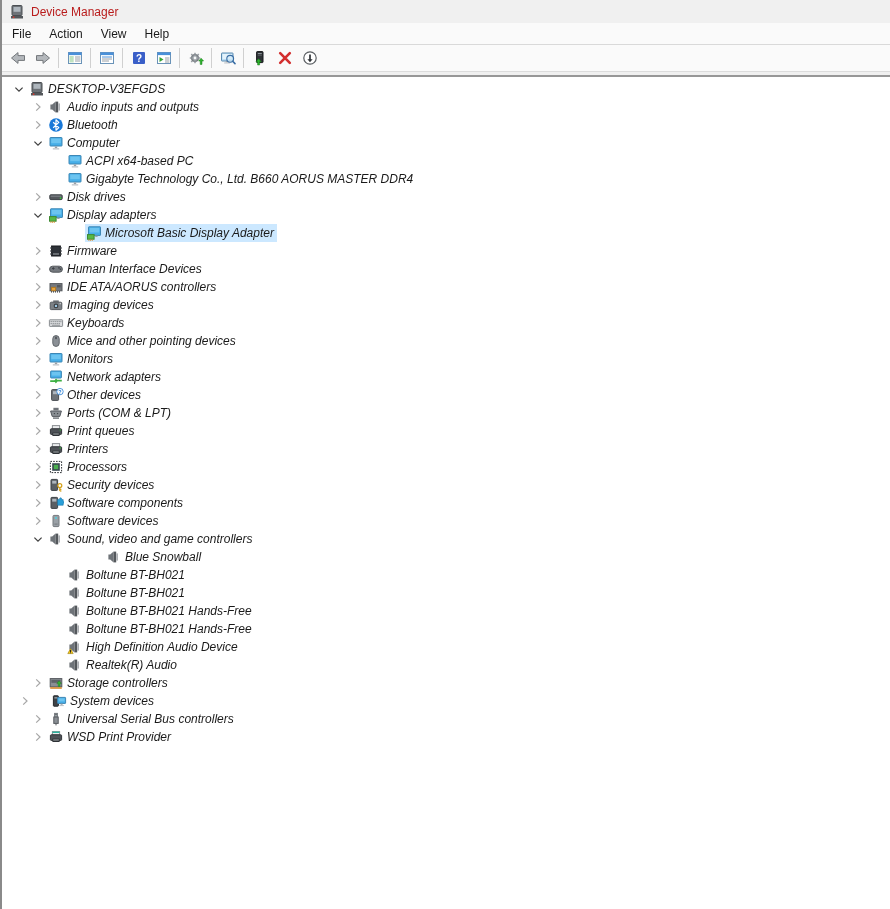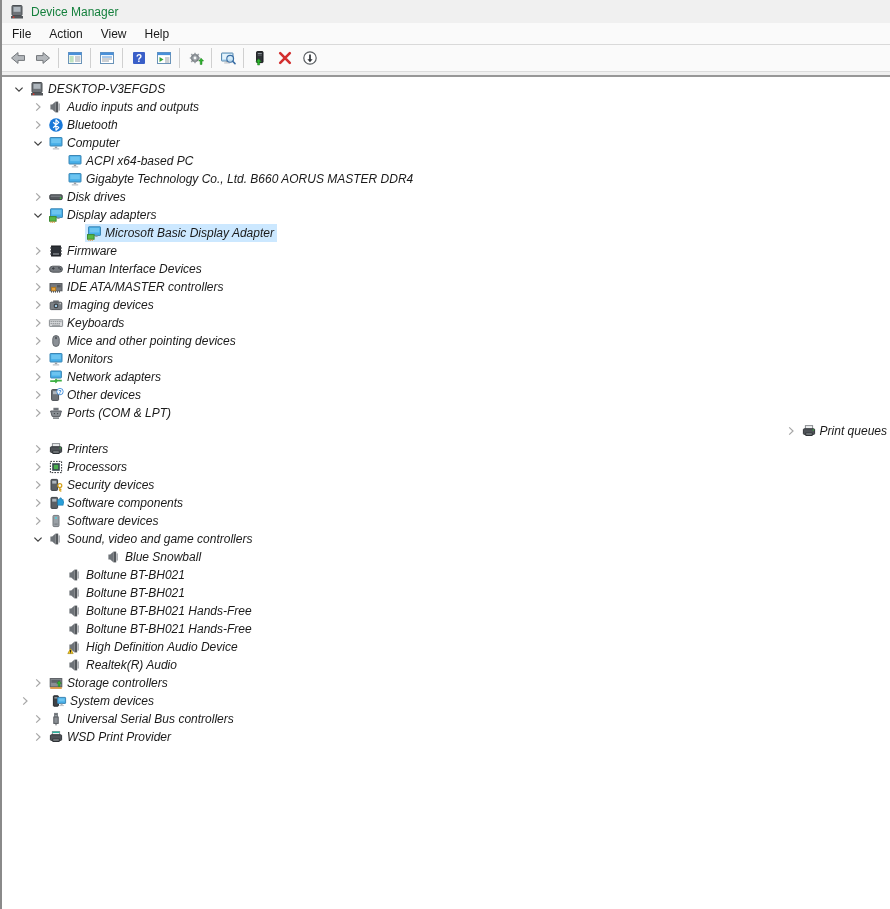--- a/index.html
+++ b/index.html
@@ -5,21 +5,21 @@
   html,body{margin:0;padding:0;}
   body{
     width:890px;height:909px;overflow:hidden;background:#ffffff;
     font-family:"Liberation Sans","DejaVu Sans",sans-serif;font-size:12px;color:#1a1a1a;
   }
   .window{width:890px;height:909px;box-sizing:border-box;border-left:2px solid #8a8a8a;
     display:flex;flex-direction:column;background:#fff;}
   .titlebar{flex:none;height:23px;background:#f0f0f0;display:flex;align-items:center;
     padding-left:7px;}
   .titlebar .app-icon{width:16px;height:16px;margin-right:6px;display:flex;}
-  .title-text{color:#15803d;}
+  .title-text{color:#b91c1c;}
   .menubar{flex:none;height:21px;background:#fafafa;display:flex;align-items:stretch;
     border-bottom:1px solid #d9d9d9;padding-left:1px;}
   .menu-item{padding:0 9px;display:flex;align-items:center;cursor:default;}
   .toolbar{flex:none;height:26px;background:#fafafa;display:flex;align-items:center;
     padding-left:3px;border-bottom:1px solid #dcdcdc;}
   .toolbar-edge{flex:none;height:3px;background:#f0f0f0;border-bottom:2px solid #979797;}
   .tbtn{width:25px;height:24px;display:flex;align-items:center;justify-content:center;border:1px solid transparent;box-sizing:border-box;}
   .tsep{width:1px;height:20px;background:#d0d0d0;margin:0 3px;flex:none;}
   .tree{flex:1;background:#fff;padding-top:3px;overflow:hidden;}
   .trow{height:18px;display:flex;align-items:center;white-space:nowrap;}
@@ -385,21 +385,21 @@
               <rect x="2" y="4.6" width="12" height="7.2" fill="#75797e" stroke="#54585c"></rect>
               <rect x="3.6" y="8.4" width="4" height="3.4" fill="#e8a33d" stroke="#b27a22"></rect>
               <rect x="9" y="6" width="3.6" height="2.4" fill="#54585c"></rect>
               <rect x="3" y="12" width="1" height="1.6" fill="#54585c"></rect>
               <rect x="5" y="12" width="1" height="1.6" fill="#54585c"></rect>
               <rect x="7" y="12" width="1" height="1.6" fill="#54585c"></rect>
               <rect x="9" y="12" width="1" height="1.6" fill="#54585c"></rect>
               <rect x="11" y="12" width="1" height="1.6" fill="#54585c"></rect>
             </svg>
           </span>
-          <span class="tlabel">IDE ATA/MASTER controllers</span>
+          <span class="tlabel">IDE ATA/AORUS controllers</span>
         </span>
       </div>
       <div class="trow" style="padding-left: 27px;">
         <span class="chev">
           <svg width="16" height="16" viewBox="0 0 16 16">
             <polyline points="6.2,4.4 10,8 6.2,11.6" fill="none" stroke="#a6a6a6" stroke-width="1.2"></polyline>
           </svg>
         </span>
         <span class="tcontent">
           <span class="ticon">
@@ -526,21 +526,21 @@
               <rect x="5.4" y="2.8" width="5.2" height="2.6" fill="#6e7378"></rect>
               <path d="M2.6 6 L13.4 6 L11.8 11.4 L4.2 11.4 Z" fill="#8a8f94" stroke="#55595e"></path>
               <circle cx="6.4" cy="8.6" r="0.7" fill="#3c4045"></circle>
               <circle cx="9.6" cy="8.6" r="0.7" fill="#3c4045"></circle>
               <rect x="5" y="12.4" width="6" height="1.4" fill="#6e7378"></rect>
             </svg>
           </span>
           <span class="tlabel">Ports (COM &amp; LPT)</span>
         </span>
       </div>
-      <div class="trow" style="padding-left: 27px; justify-content: flex-end;">
+      <div class="trow" style="padding-left: 27px;">
         <span class="chev">
           <svg width="16" height="16" viewBox="0 0 16 16">
             <polyline points="6.2,4.4 10,8 6.2,11.6" fill="none" stroke="#a6a6a6" stroke-width="1.2"></polyline>
           </svg>
         </span>
         <span class="tcontent">
           <span class="ticon">
             <svg width="16" height="16" viewBox="0 0 16 16">
               <rect x="4.4" y="2.6" width="7.2" height="3.4" fill="#eceeef" stroke="#8a8e92"></rect>
               <rect x="2.4" y="5.8" width="11.2" height="5.6" rx="0.8" fill="#4e5257" stroke="#33363a"></rect>

